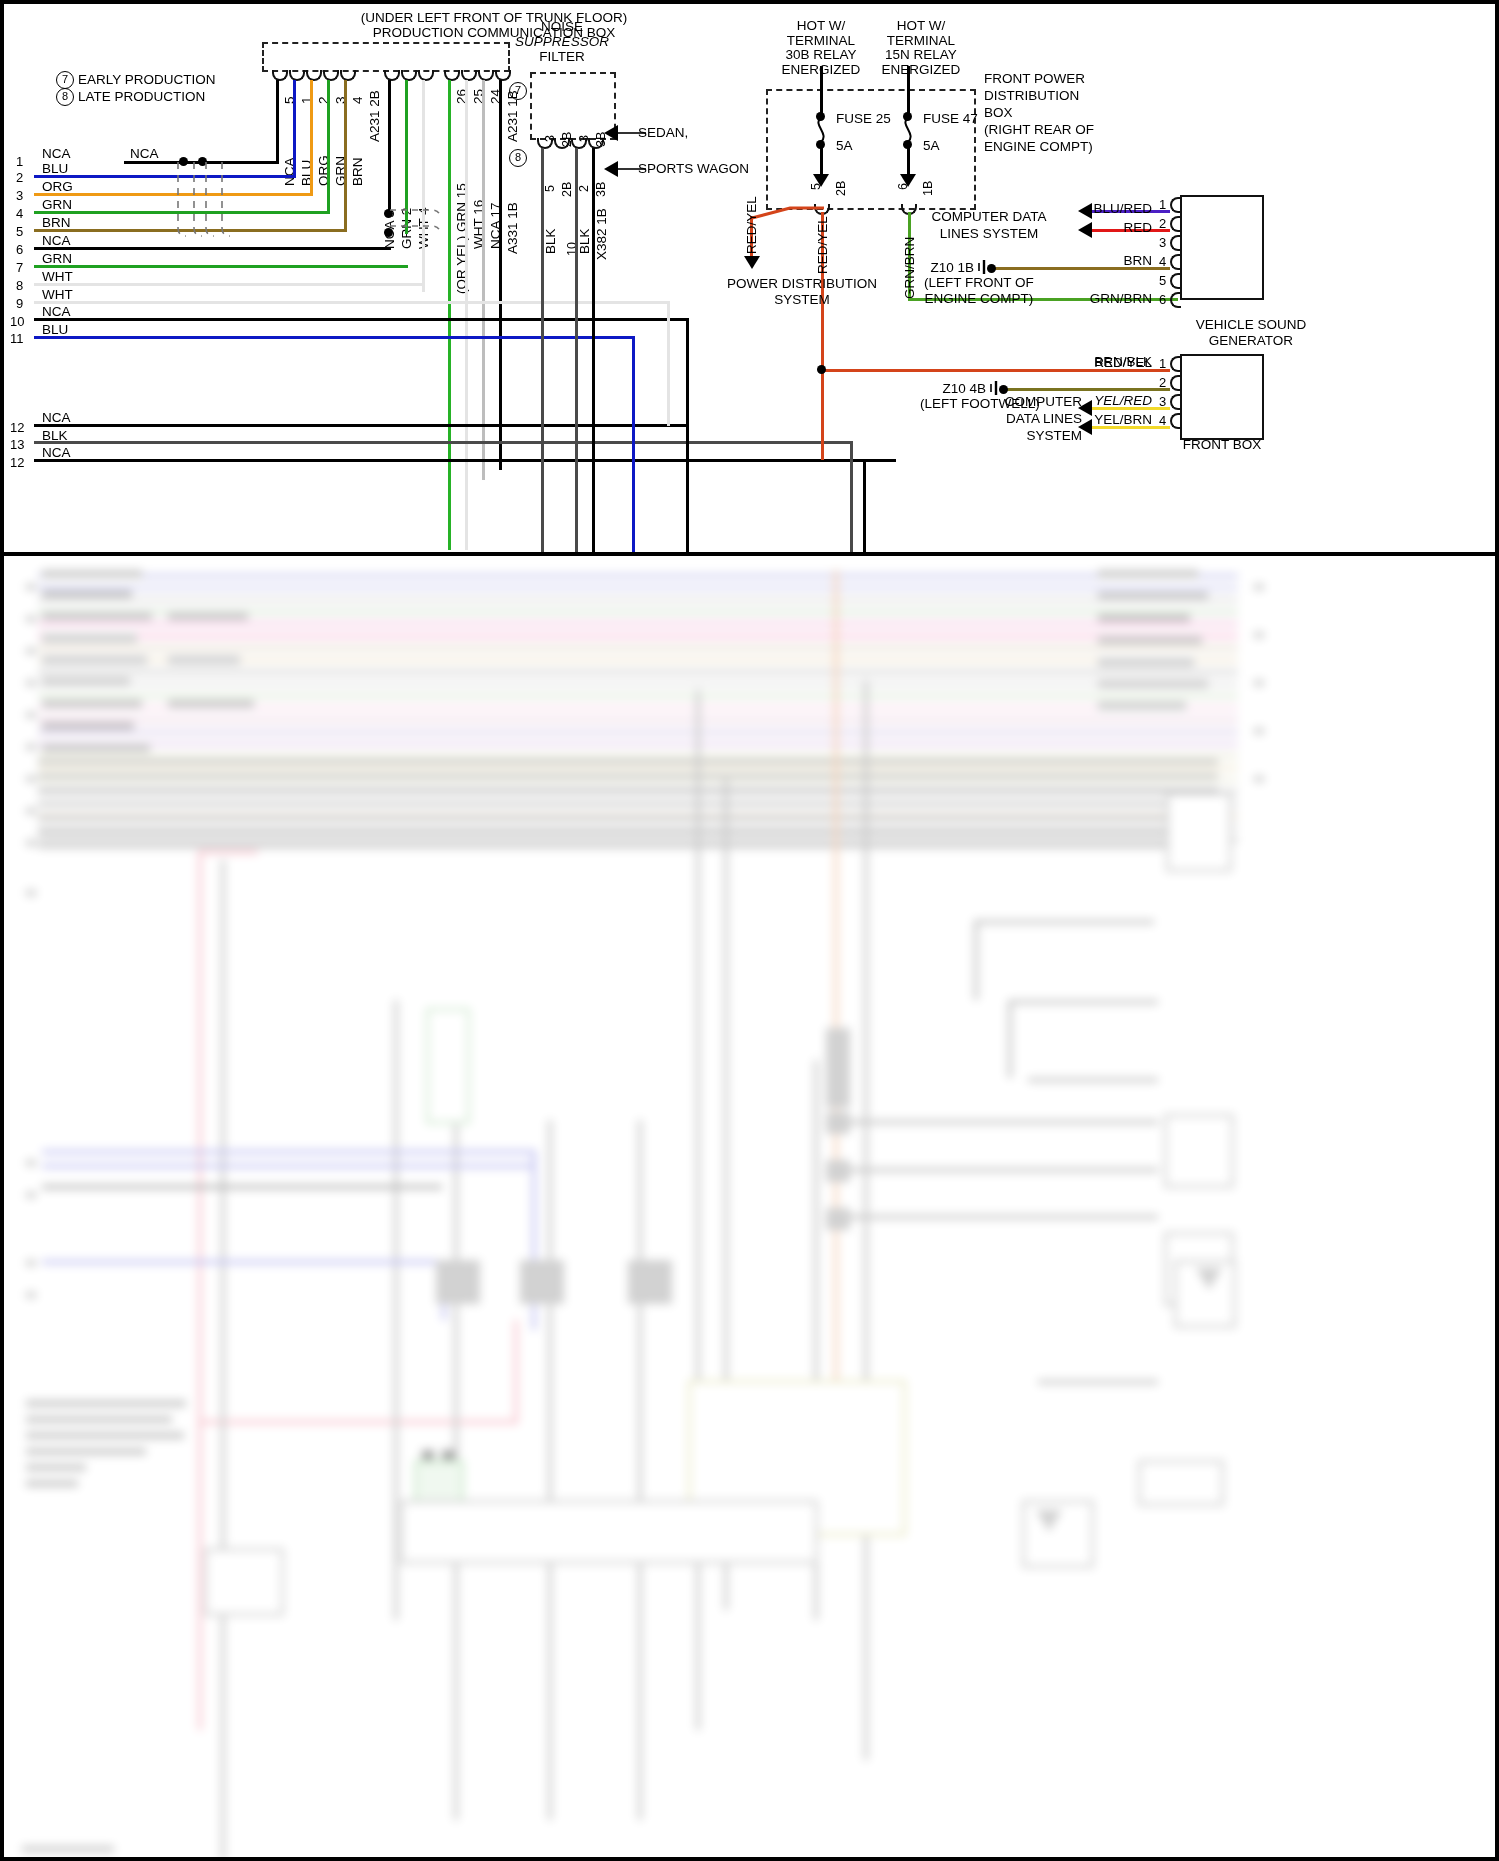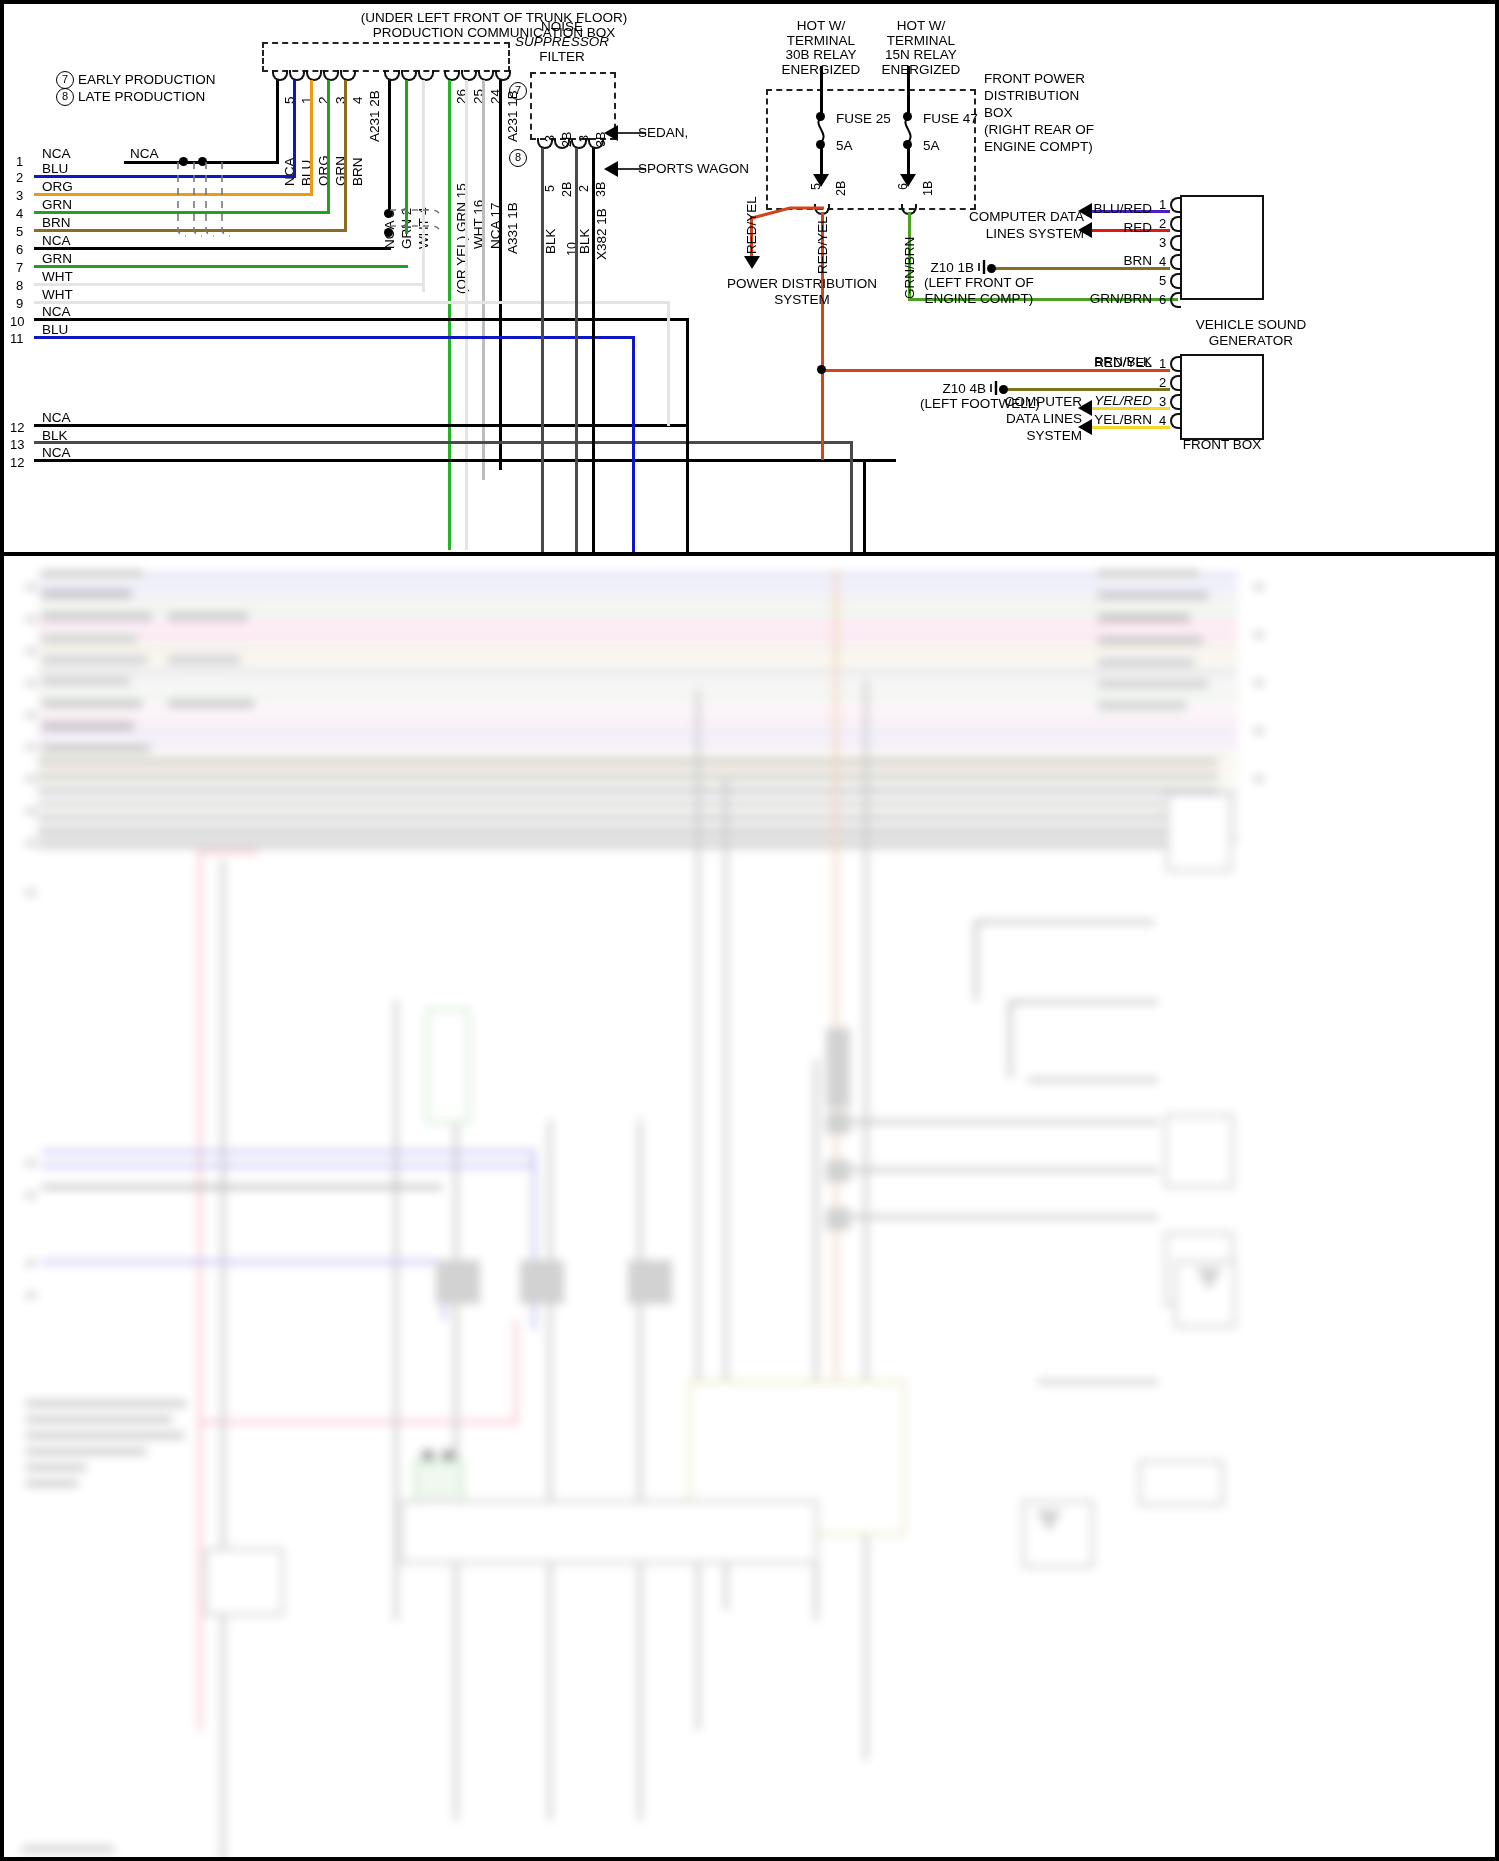--- a/index.html
+++ b/index.html
@@ -312,21 +312,21 @@
     <div class="pinno" style="left:1155px;top:288px;">6</div>
 
     <div class="h" style="left:1088px;top:206px;width:78px;background:#4b1fc4;"></div>
     <div class="arrowL" style="left:1074px;top:199px;"></div>
     <div class="t r" style="left:1000px;top:197px;width:148px;">BLU/RED</div>
 
     <div class="h" style="left:1088px;top:225px;width:78px;background:#e11717;"></div>
     <div class="arrowL" style="left:1074px;top:218px;"></div>
     <div class="t r" style="left:1000px;top:216px;width:148px;">RED</div>
 
-    <div class="t r" style="left: 890px; top: 204px; width: 190px; line-height: 17px; white-space: pre-line;">COMPUTER DATA
+    <div class="t r" style="left: 890px; top: 204px; width: 190px; line-height: 17px; white-space: pre-line; text-align: center;">COMPUTER DATA
 LINES SYSTEM</div>
 
     <div class="h" style="left:988px;top:263px;width:178px;background:#8a6d20;"></div>
     <div class="t r" style="left:1000px;top:249px;width:148px;">BRN</div>
     <div class="dot" style="left:983px;top:260px;"></div>
     <svg style="position:absolute;left:972px;top:256px;" width="14" height="16">
       <line x1="3" y1="3" x2="3" y2="11" stroke="#000" stroke-width="1.6"></line>
       <line x1="8" y1="0" x2="8" y2="14" stroke="#000" stroke-width="2.4"></line>
     </svg>
     <div class="t r" style="left:860px;top:256px;width:110px;">Z10 1B</div>

